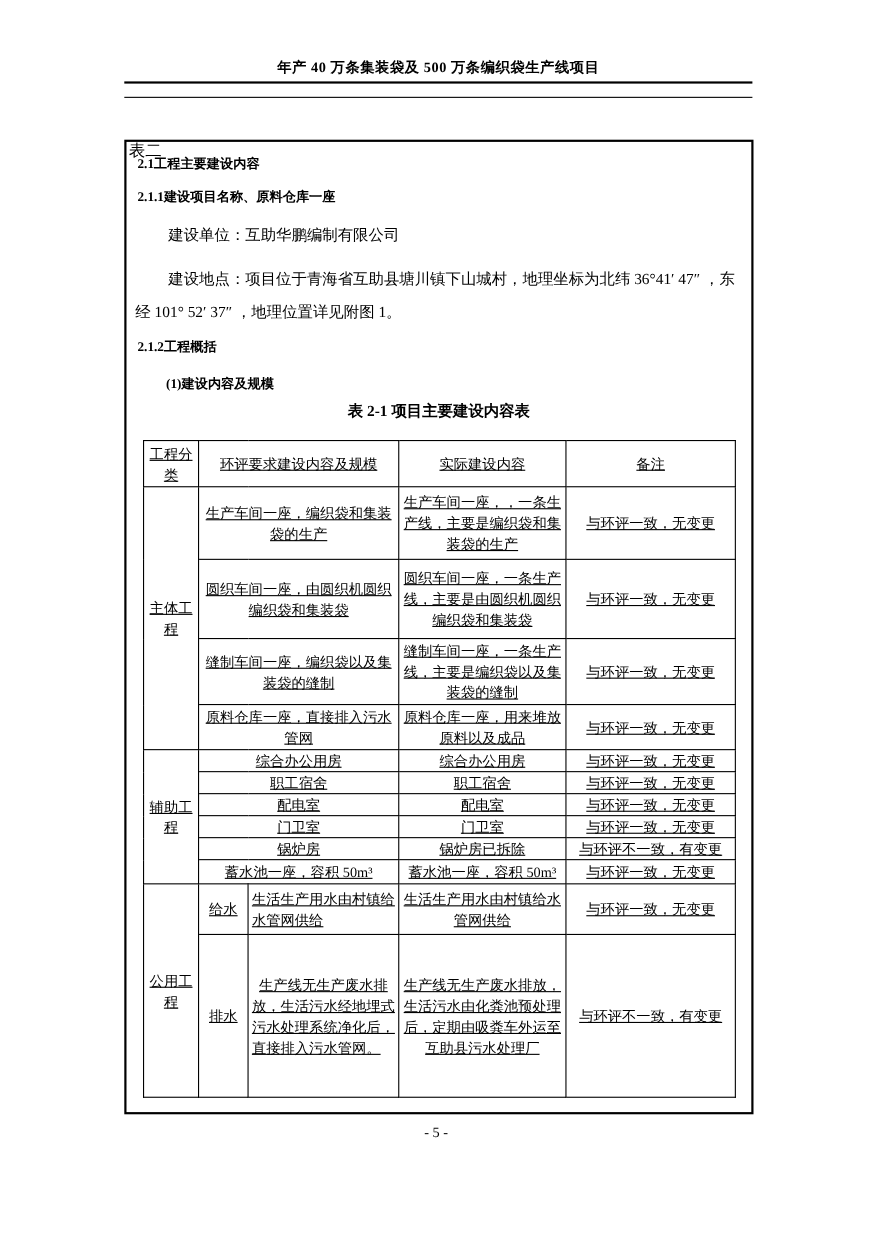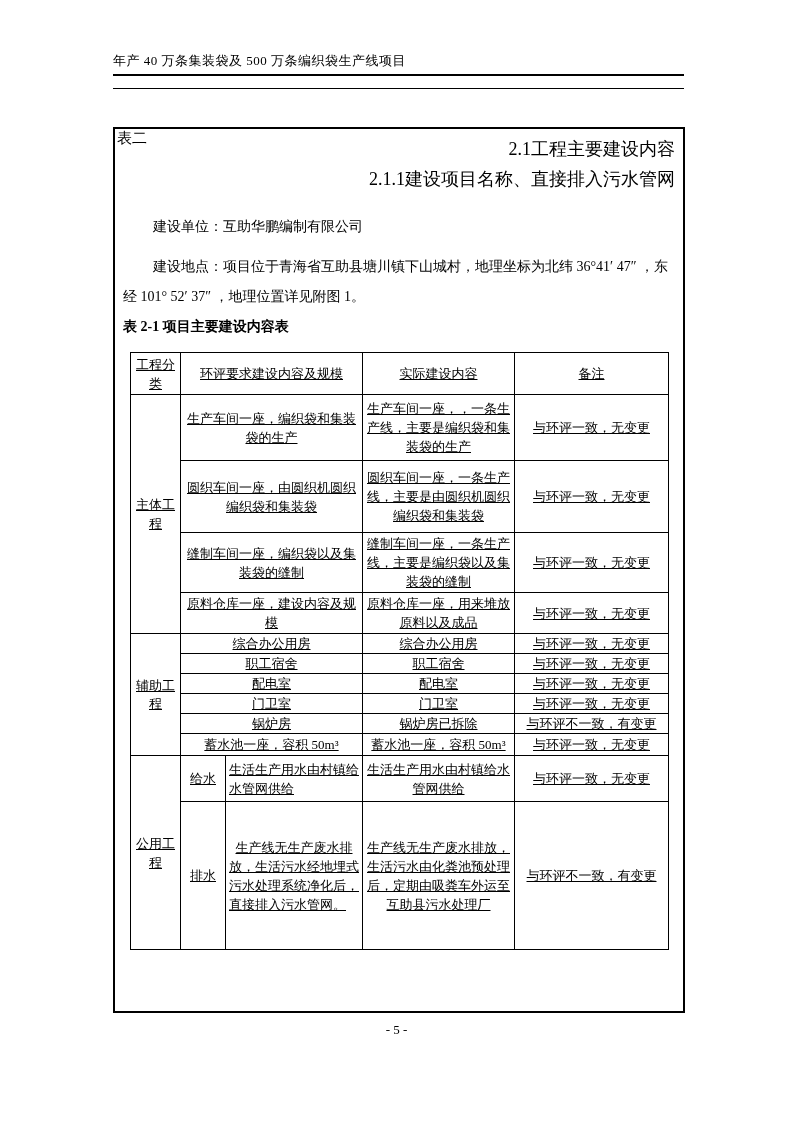--- a/index.html
+++ b/index.html
@@ -7,43 +7,44 @@
   .page {
     position: relative;
     width: 793px; height: 1122px;
     margin: 0 auto;
     background: #ffffff;
     color: #000;
     font-family: "Liberation Serif", "DejaVu Serif", serif;
   }
   .doc-title {
     position: absolute; top: 53px; left: 113px; width: 571px;
-    font-size: 13px; line-height: 16px;
+    text-align: center; font-size: 13px; line-height: 16px;
     letter-spacing: 0.5px;
+    font-weight: bold;
   }
   .rule-thick { position: absolute; top: 74px; left: 113px; width: 571px; height: 0; border-top: 2px solid #000; }
   .rule-thin  { position: absolute; top: 88px; left: 113px; width: 571px; height: 0; border-top: 1px solid #000; }
   .table-label { position: absolute; top: 96px; left: 117px; font-size: 15px; line-height: 20px; margin-top: 32px; }
   .content-box {
     position: absolute; top: 127px; left: 113px;
     width: 572px; height: 886px;
     border: 2px solid #000;
     padding: 0 8px;
     overflow: hidden;
   }
-  .hb { font-weight: normal; font-size: 18px; line-height: 22px; margin: 0; text-align: right; }
+  .hb { font-weight: bold; font-size: 12px; line-height: 22px; margin: 0; }
   .h-21   { margin-top: 9px;  margin-left: 2px; }
   .h-211  { margin-top: 8px;  margin-left: 2px; }
   .h-212  { margin-top: 4px;  margin-left: 2px; }
   .h-sub  { margin-top: 12px; padding-left: 28px; }
   .para { font-size: 14px; line-height: 21px; margin: 0; padding-left: 30px; }
   .p-name { margin-top: 10px; }
-  .p-unit { margin-top: 26px; }
+  .p-unit { margin-top: 14px; }
   .p-loc  { margin-top: 15px; padding-left: 0; text-indent: 30px; line-height: 30px; width: 552px; }
-  .tbl-title { font-size: 14px; font-weight: bold; line-height: 22px; margin-top: 4px; }
+  .tbl-title { font-size: 14px; font-weight: bold; text-align: center; line-height: 22px; margin-top: 4px; }
   table.main {
     border-collapse: collapse; table-layout: fixed;
     width: 538px; margin: 14px 0 0 7px;
     font-size: 13px;
     text-decoration: underline;
   }
   table.main th, table.main td {
     border: 1px solid #000;
     font-weight: normal;
     text-align: center; vertical-align: middle;
@@ -74,23 +75,25 @@
 <div class="page">
 
   <div class="doc-title">年产 40 万条集装袋及 500 万条编织袋生产线项目</div>
   <div class="rule-thick"></div>
   <div class="rule-thin"></div>
 
   <div class="table-label">表二</div>
 
   <div class="content-box">
     <p class="hb h-21">2.1工程主要建设内容</p>
-    <p class="hb h-211">2.1.1建设项目名称、直接排入污水管网</p>
+    <p class="hb h-211">2.1.1建设项目名称、原料仓库一座</p>
     <p class="para p-unit">建设单位：互助华鹏编制有限公司</p>
     <p class="para p-loc">建设地点：项目位于青海省互助县塘川镇下山城村，地理坐标为北纬 36°41′ 47″ ，东经 101° 52′ 37″ ，地理位置详见附图 1。</p>
+    <p class="hb h-212">2.1.2工程概括</p>
+    <p class="hb h-sub">(1)建设内容及规模</p>
     <p class="tbl-title">表 2-1  项目主要建设内容表</p>
 
     <table class="main">
       <colgroup>
         <col style="width:50px">
           <col style="width:45px">
           <col style="width:137px">
           <col style="width:152px">
           <col style="width:154px">
       </colgroup>
@@ -112,21 +115,21 @@
           <td colspan="2">圆织车间一座，由圆织机圆织编织袋和集装袋</td>
           <td>圆织车间一座，一条生产线，主要是由圆织机圆织编织袋和集装袋</td>
           <td>与环评一致，无变更</td>
         </tr>
         <tr class="r-m3">
           <td colspan="2">缝制车间一座，编织袋以及集装袋的缝制</td>
           <td>缝制车间一座，一条生产线，主要是编织袋以及集装袋的缝制</td>
           <td>与环评一致，无变更</td>
         </tr>
         <tr class="r-m4">
-          <td colspan="2">原料仓库一座，建设内容及规模</td>
+          <td colspan="2">原料仓库一座，直接排入污水管网</td>
           <td>原料仓库一座，用来堆放原料以及成品</td>
           <td>与环评一致，无变更</td>
         </tr>
 
         <tr class="r-aux">
           <td class="group-cell" rowspan="6">辅助工程</td>
           <td colspan="2">综合办公用房</td>
           <td>综合办公用房</td>
           <td>与环评一致，无变更</td>
         </tr>

